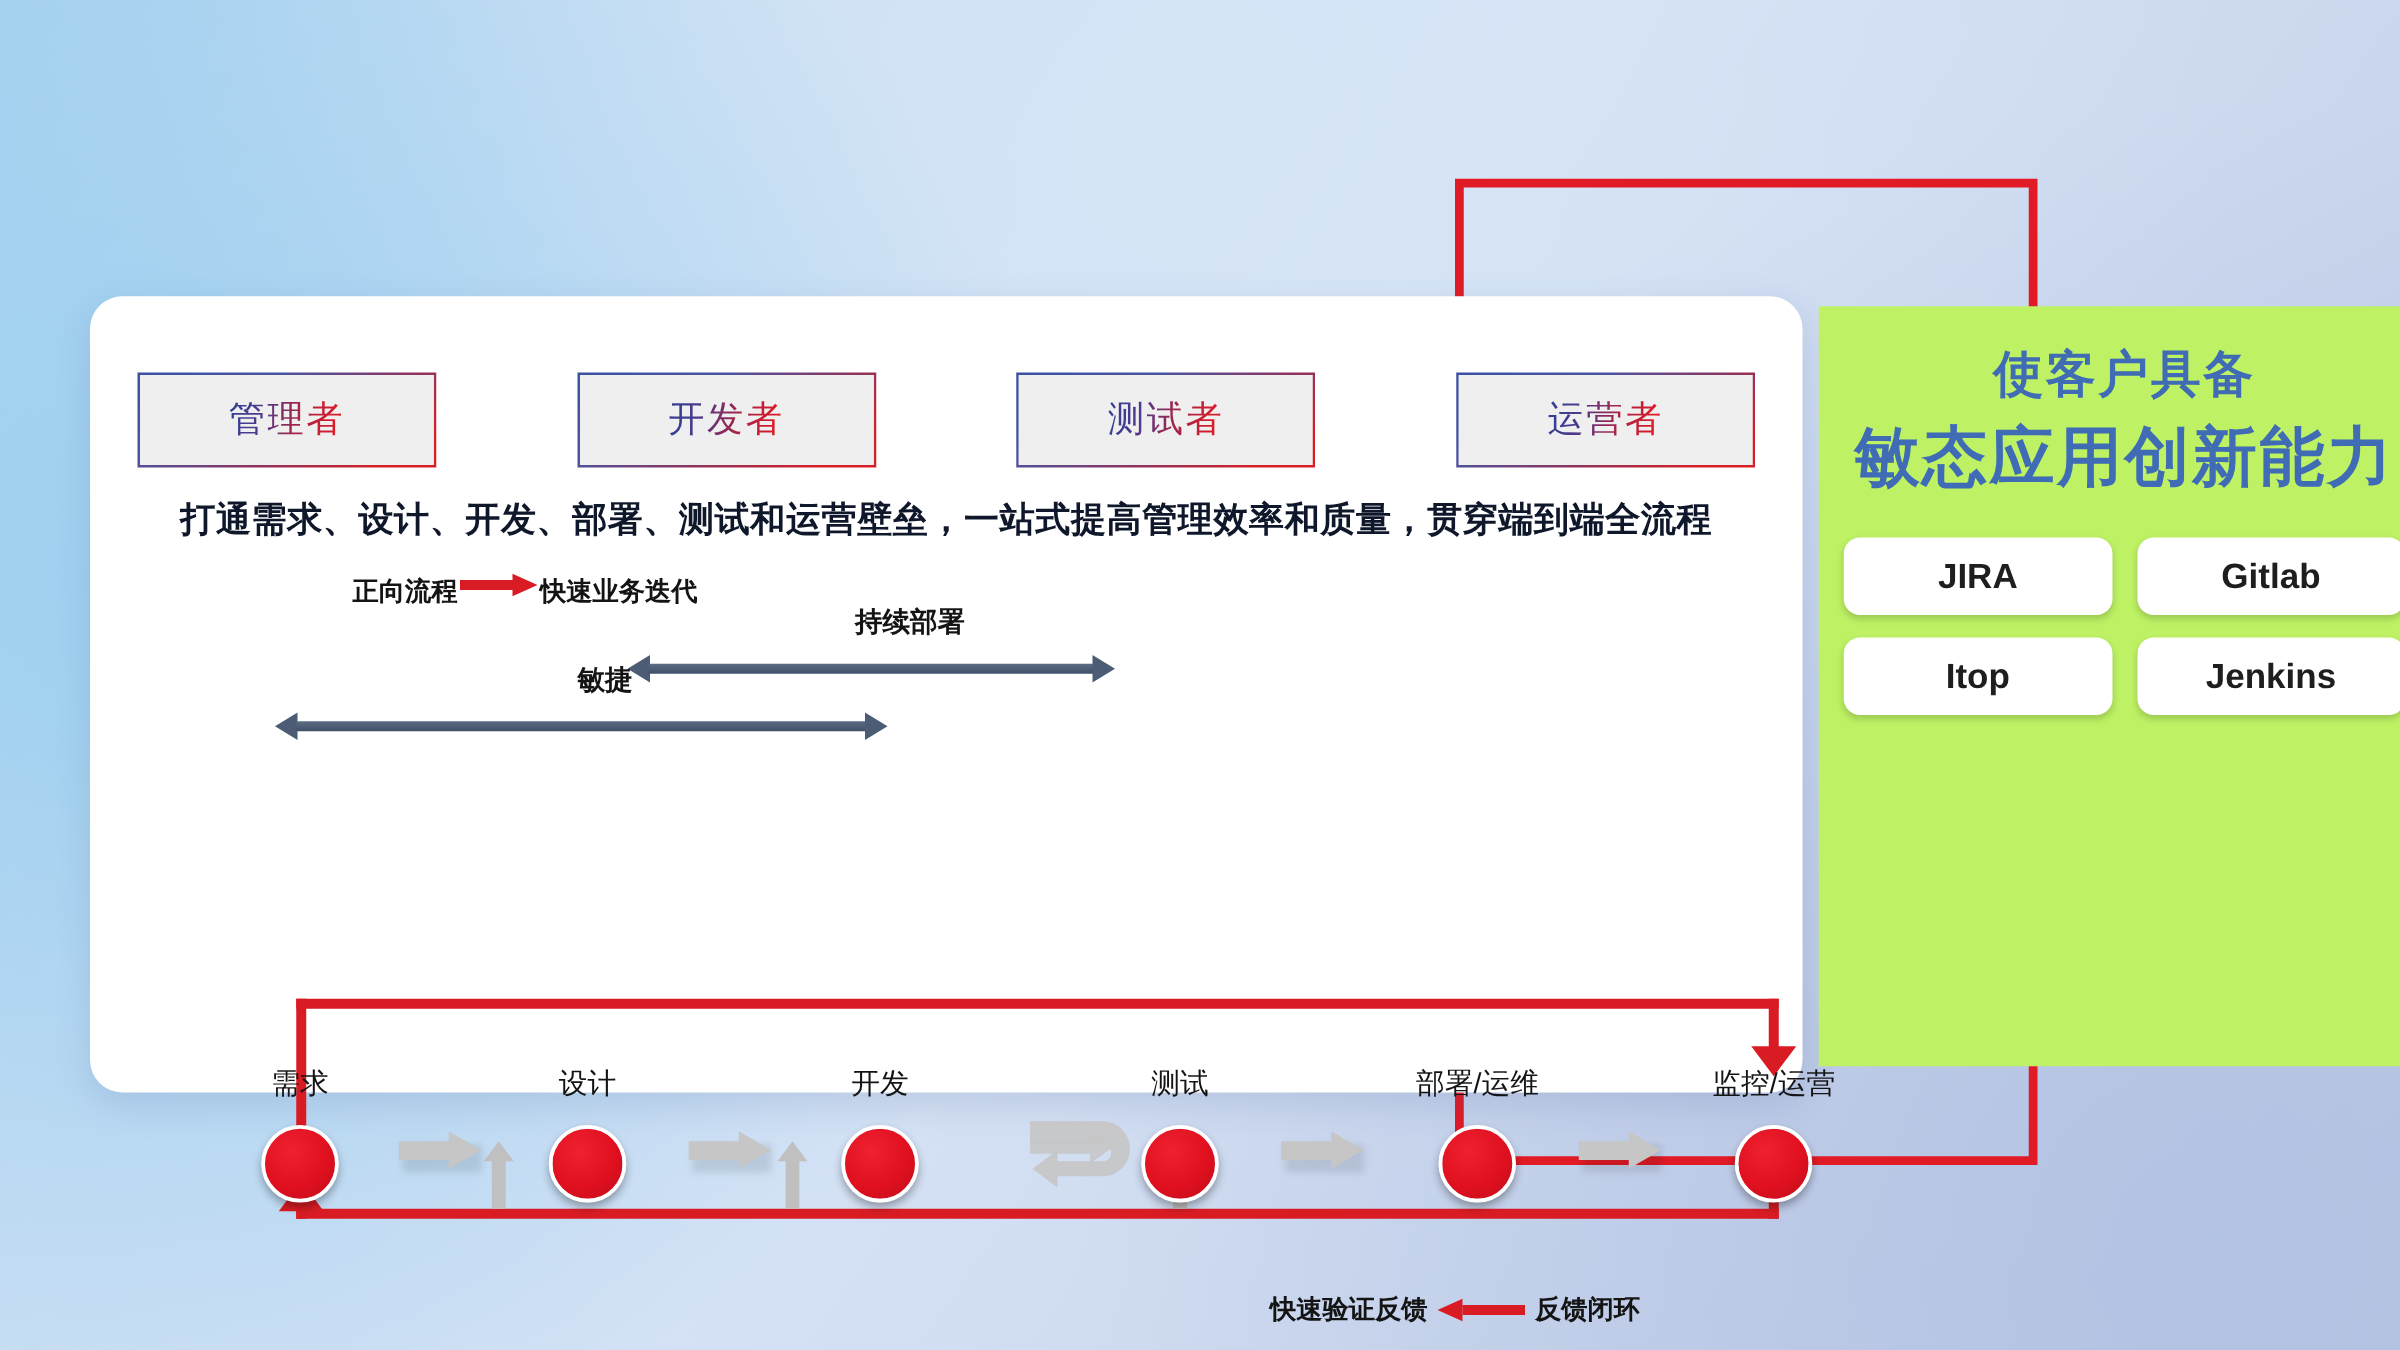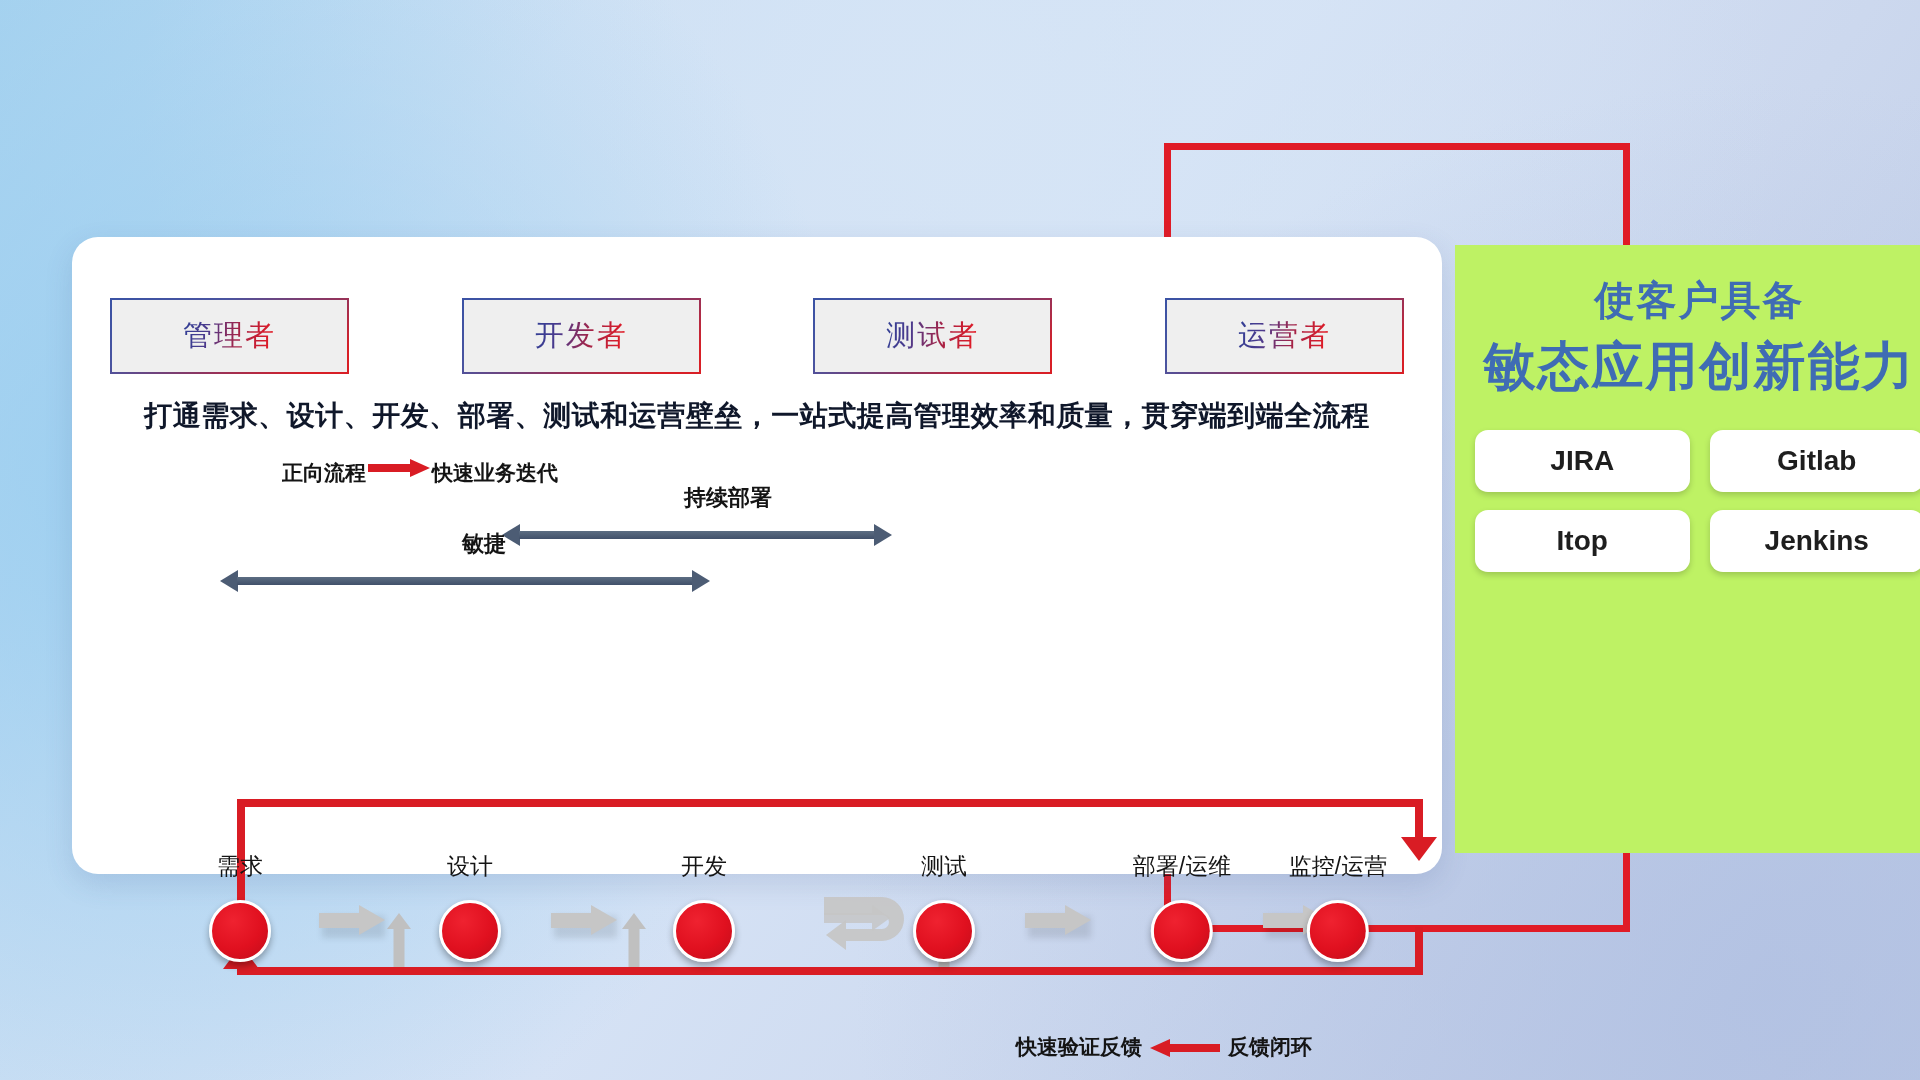--- a/index.html
+++ b/index.html
@@ -264,21 +264,21 @@
 
       <div class="stage-node" style="left:1110px;">
         <div class="stage-label">部署/运维</div>
         <div class="stage-dot"></div>
       </div>
       <div class="chev" style="left:1224px;">
         <span class="c-bar"></span>
           <span class="c-head"></span>
       </div>
 
-      <div class="stage-node" style="left:1266px;">
+      <div class="stage-node" style="left:1347px;">
         <div class="stage-label">监控/运营</div>
         <div class="stage-dot"></div>
       </div>
 
     </div>
 
     <div class="legend-feedback">
       <span class="txt">快速验证反馈</span>
       <span class="arrow-red-left">
         <span class="head"></span>

